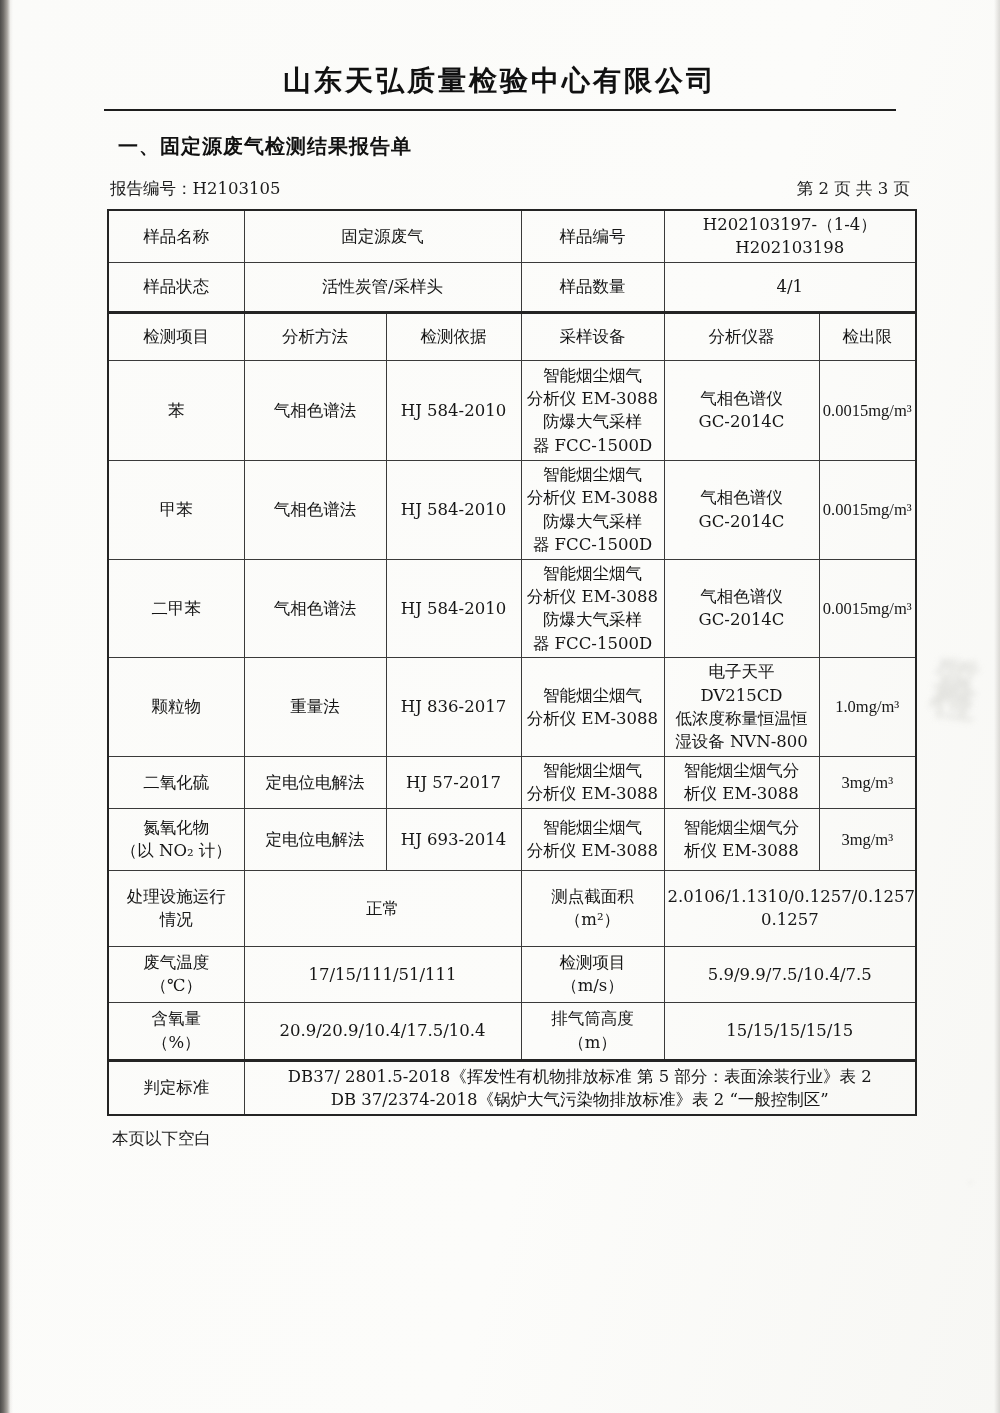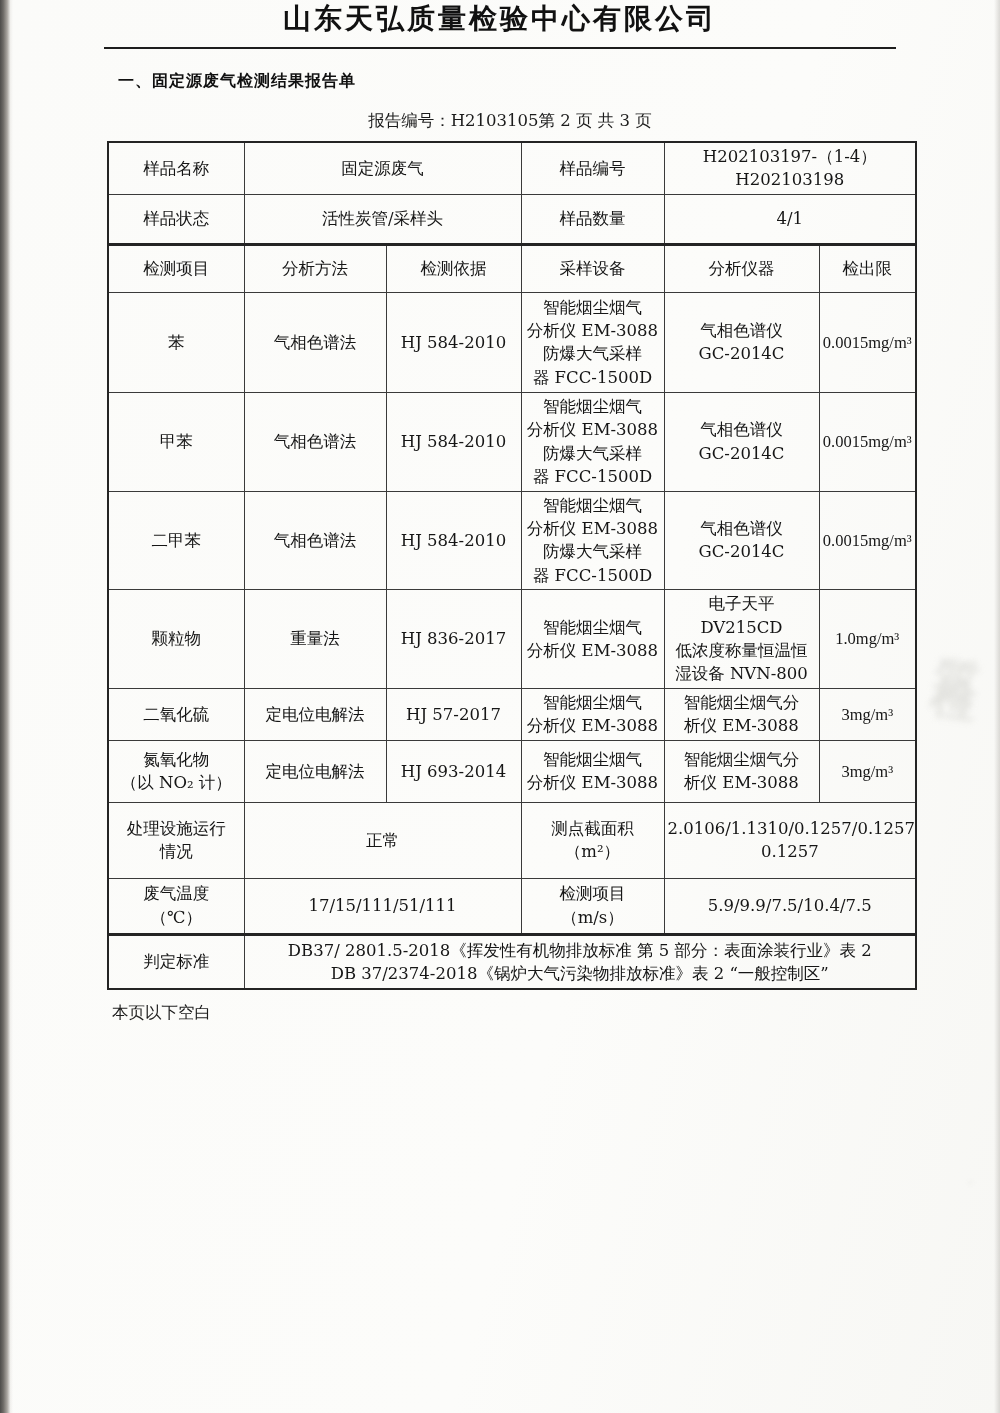--- a/index.html
+++ b/index.html
@@ -25,33 +25,33 @@
   .bleed{
     position:absolute;color:#dededa;font-weight:bold;
     filter:blur(3px);opacity:.8;
     font-family:"Liberation Sans",sans-serif;
     writing-mode:vertical-rl;letter-spacing:18px;
     pointer-events:none;user-select:none;
   }
   .bleed1{right:6px;top:620px;font-size:46px;transform:rotate(8deg);}
   .bleed2{right:18px;top:1180px;font-size:20px;filter:blur(2px);opacity:.5;}
   .company{
-    text-align:center;
+    padding-top:62px;text-align:center;
     font-family:"Liberation Sans","DejaVu Sans",sans-serif;
     font-weight:700;font-size:28px;letter-spacing:3px;color:#111;
   }
   .rule{margin:9px auto 0 auto;width:792px;border-bottom:2.5px solid #1d1d1d;}
   .section-title{
     margin:22px 0 0 118px;
     font-family:"Liberation Sans","DejaVu Sans",sans-serif;
-    font-weight:700;font-size:16px;color:#111;letter-spacing:1px;
+    font-weight:700;font-size:20px;color:#111;letter-spacing:1px;
   }
   .meta-row{
     width:800px;margin:18px 0 0 110px;
-    display:flex;justify-content:center;align-items:flex-end;
+    display:flex;justify-content:space-between;align-items:flex-end;
     font-size:16.5px;
   }
   table.report{
     margin:9px 0 0 107px;
     width:808px;table-layout:fixed;
     border-collapse:collapse;
     border:2.5px solid #242424;
   }
   table.report td{
     border:1.5px solid #3a3a3a;
@@ -197,20 +197,28 @@
 0.1257</td>
     </tr>
     <tr style="height:56px">
       <td>废气温度
 （℃）</td>
       <td colspan="2">17/15/111/51/111</td>
       <td>检测项目
 （m/s）</td>
       <td colspan="2">5.9/9.9/7.5/10.4/7.5</td>
     </tr>
+    <tr style="height:58px">
+      <td>含氧量
+（%）</td>
+      <td colspan="2">20.9/20.9/10.4/17.5/10.4</td>
+      <td>排气筒高度
+（m）</td>
+      <td colspan="2">15/15/15/15/15</td>
+    </tr>
 
     <tr class="sep" style="height:55px">
       <td>判定标准</td>
       <td colspan="5" class="std">DB37/ 2801.5-2018《挥发性有机物排放标准 第 5 部分：表面涂装行业》表 2
 DB 37/2374-2018《锅炉大气污染物排放标准》表 2 “一般控制区”</td>
     </tr>
   </tbody>
     </table>
 
   <div class="footer-note">本页以下空白</div>

